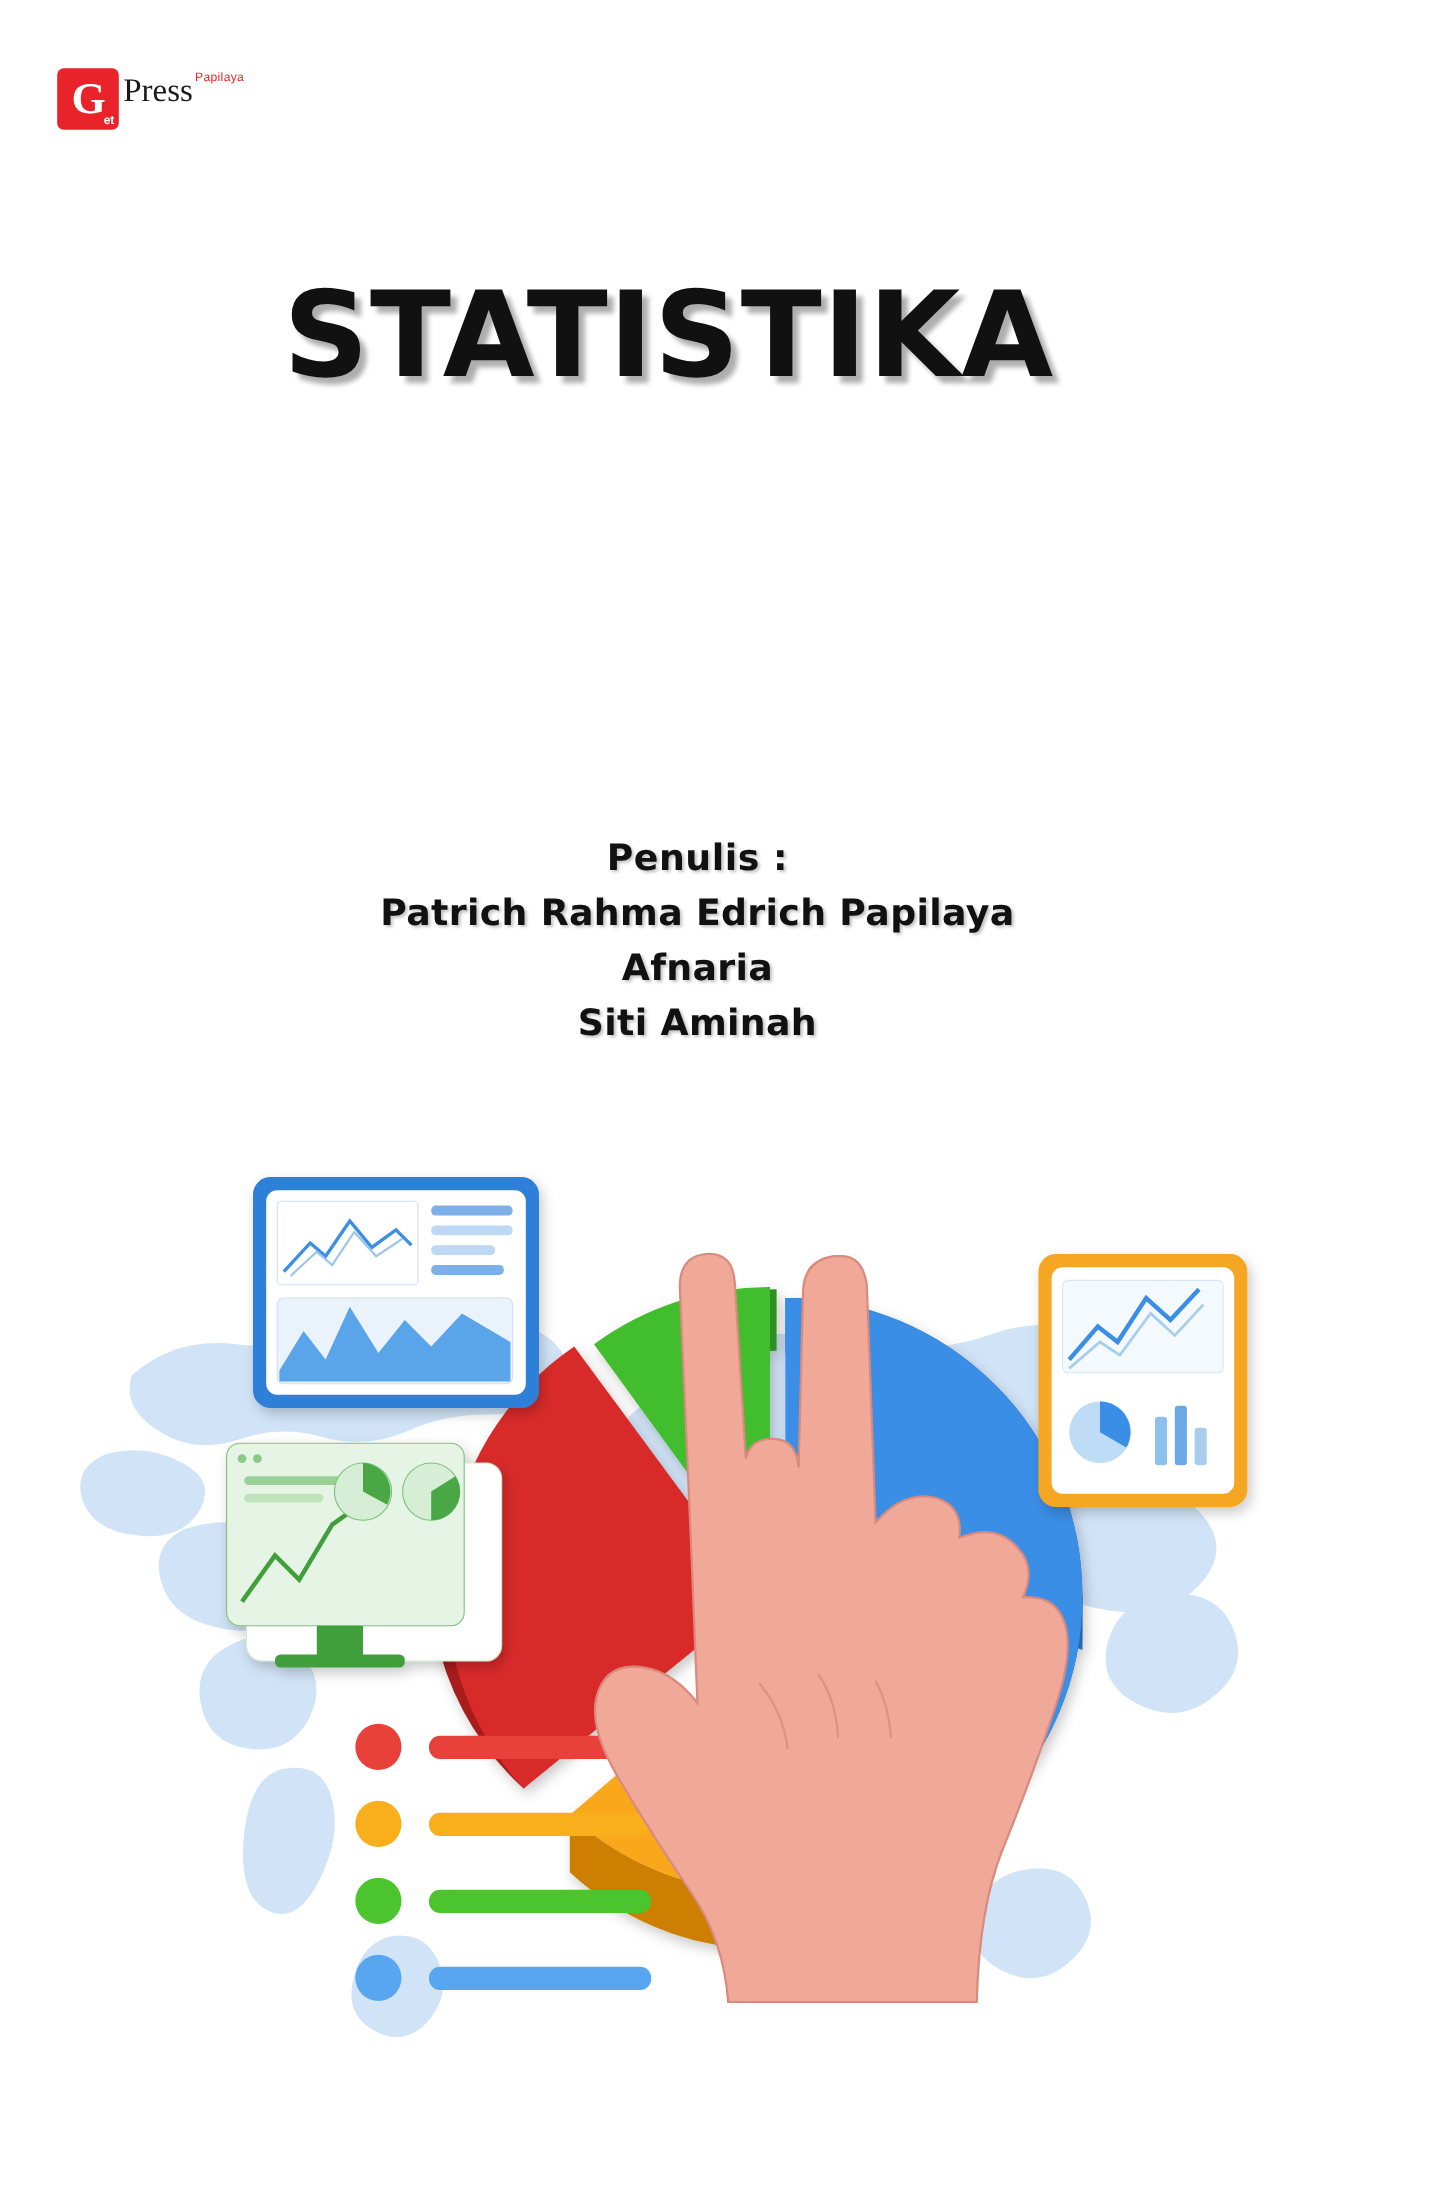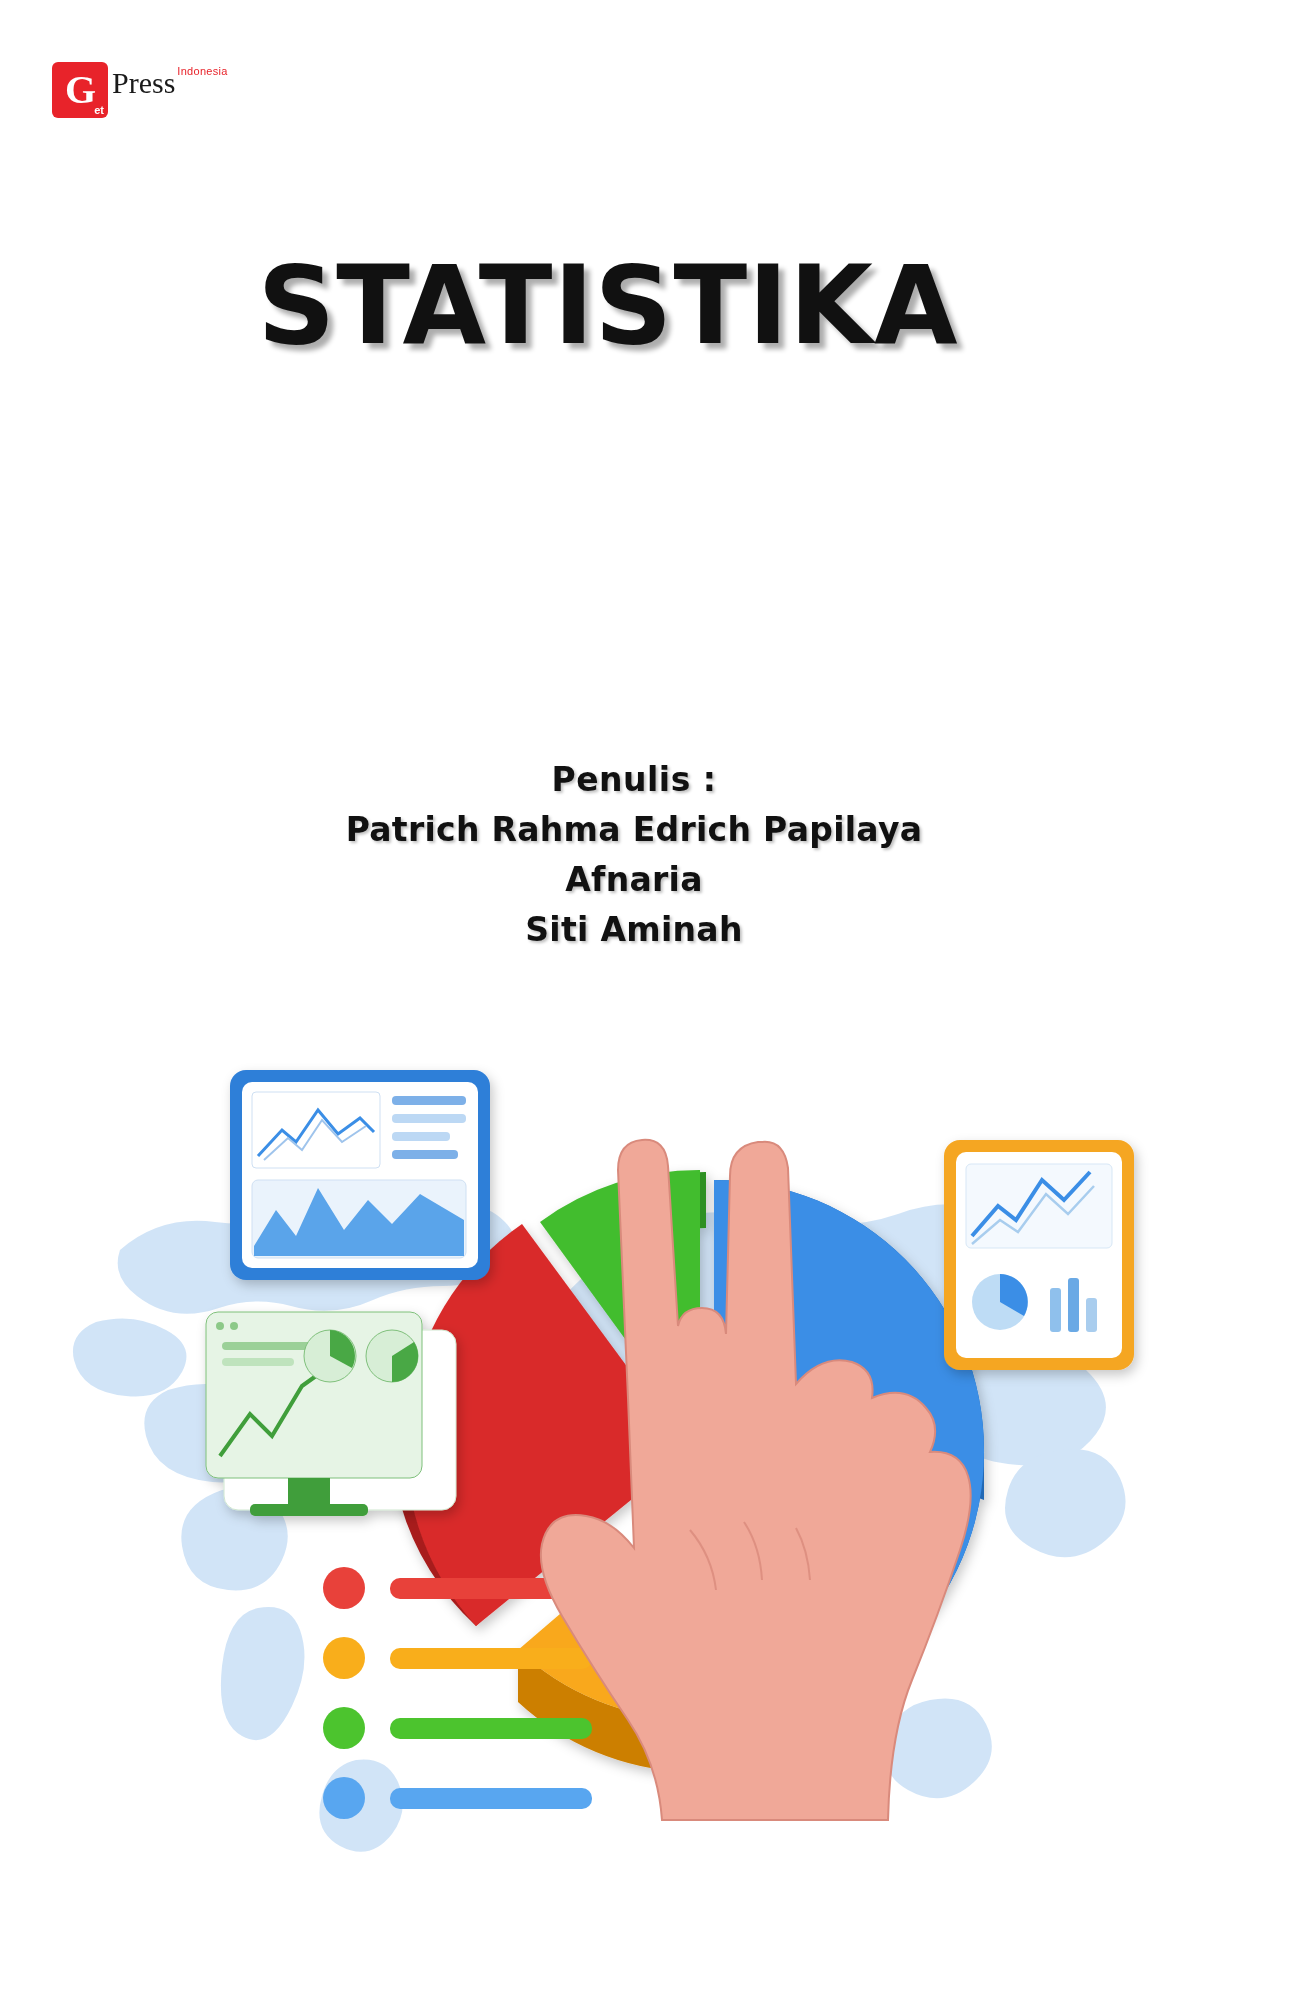--- a/index.html
+++ b/index.html
@@ -127,21 +127,21 @@
 </head>
 <body>
 
 <div class="logo">
   <div class="logo-badge">
     <span class="g">G</span>
     <span class="et">et</span>
   </div>
   <div class="logo-text">
     <span class="press">Press</span>
-    <span class="indonesia">Indonesia</span>
+    <span class="indonesia">Papilaya</span>
   </div>
 </div>
 
 <div class="title-block">
   <div class="title-line l1">STATISTIKA</div>
 </div>
 
 <div class="authors">
   <div class="lbl">Penulis :</div>
   <div class="nm">Patrich Rahma Edrich Papilaya</div>

